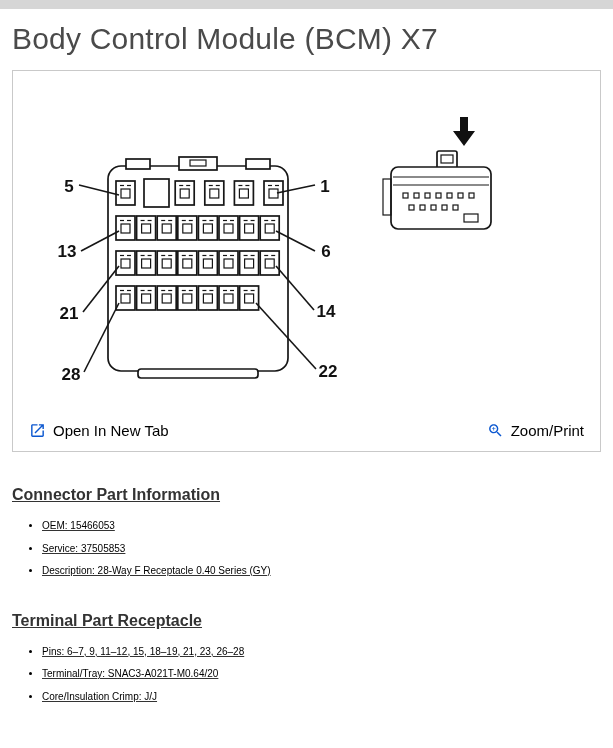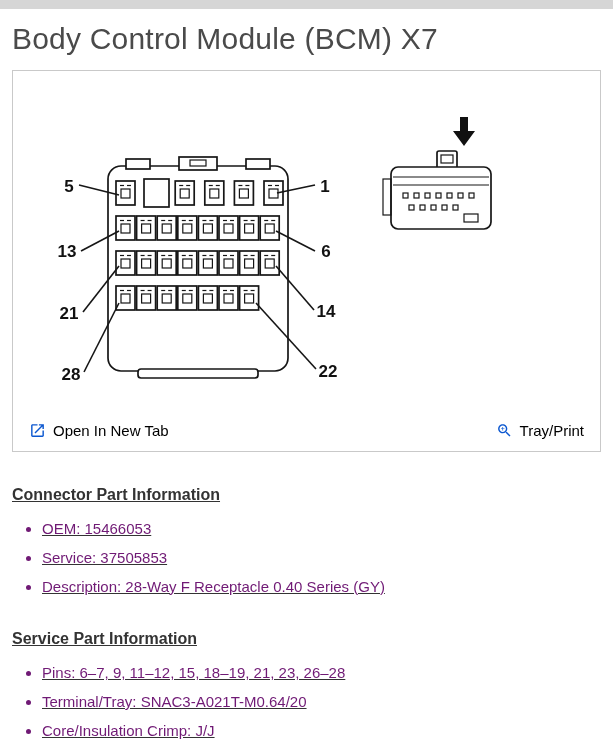--- a/index.html
+++ b/index.html
@@ -54,24 +54,24 @@
     font-weight:bold;
     color:#333;
     margin:34px 0 16px 0;
   }
   .info-list{
     margin:0 0 10px 0;
     padding-left:30px;
     list-style:disc;
   }
   .info-list li{
-    font-size:15px;
+    font-size:10px;
     line-height:1.25;
     margin:0 0 10px 0;
-    color:#701a75;
+    color:#000000;
   }
 </style>
 </head>
 <body>
 
 <div class="page">
   <div class="top-strip"></div>
 
   <h1 class="page-title">Body Control Module (BCM) X7</h1>
 
@@ -184,34 +184,34 @@
       <a class="fig-link">
         <svg width="17" height="17" viewBox="0 0 24 24" fill="#0b57d0">
             <path d="M19 19H5V5h7V3H5c-1.11 0-2 .9-2 2v14c0 1.1.89 2 2 2h14c1.1 0 2-.9 2-2v-7h-2v7zM14 3v2h3.59l-9.83 9.83 1.41 1.41L19 6.41V10h2V3h-7z"></path>
           </svg>
         <span>Open In New Tab</span>
       </a>
       <a class="fig-link">
         <svg width="17" height="17" viewBox="0 0 24 24" fill="#0b57d0">
             <path d="M15.5 14h-.79l-.28-.27C15.41 12.59 16 11.11 16 9.5 16 5.91 13.09 3 9.5 3S3 5.91 3 9.5 5.91 16 9.5 16c1.61 0 3.09-.59 4.23-1.57l.27.28v.79l5 4.99L20.49 19l-4.99-5zm-6 0C7.01 14 5 11.99 5 9.5S7.01 5 9.5 5 14 7.01 14 9.5 11.99 14 9.5 14zm2.5-4h-2v2H9v-2H7V9h2V7h1v2h2v1z"></path>
           </svg>
-        <span>Tray/Print</span>
+        <span>Zoom/Print</span>
       </a>
     </div>
   </div>
 
   <div class="content">
     <h2 class="section-heading">Connector Part Information</h2>
     <ul class="info-list">
       <li>OEM: 15466053</li>
       <li>Service: 37505853</li>
       <li>Description: 28-Way F Receptacle 0.40 Series (GY)</li>
     </ul>
 
-    <h2 class="section-heading">Service Part Information</h2>
+    <h2 class="section-heading">Terminal Part Receptacle</h2>
     <ul class="info-list">
       <li>Pins: 6–7, 9, 11–12, 15, 18–19, 21, 23, 26–28</li>
       <li>Terminal/Tray: SNAC3-A021T-M0.64/20</li>
       <li>Core/Insulation Crimp: J/J</li>
 
     </ul>
   </div>
 </div>
 
 </body></html>

